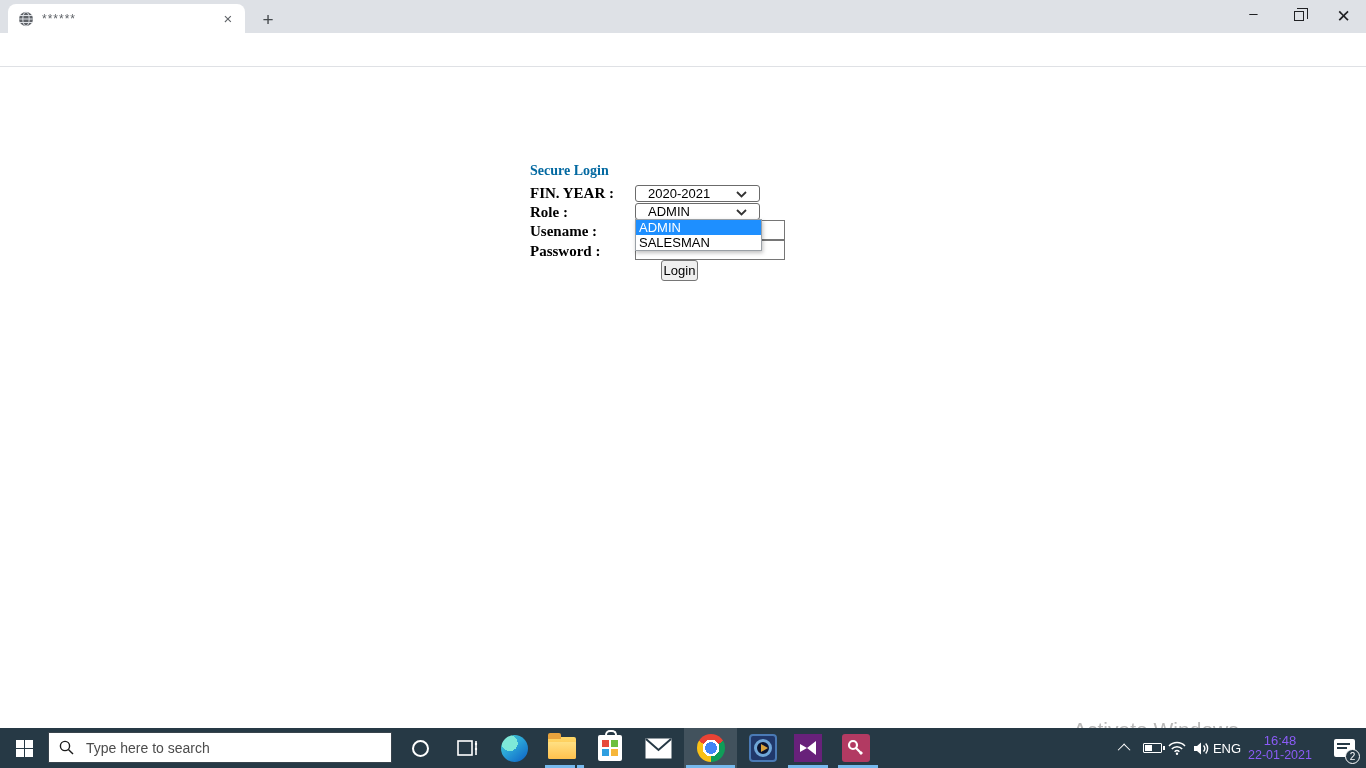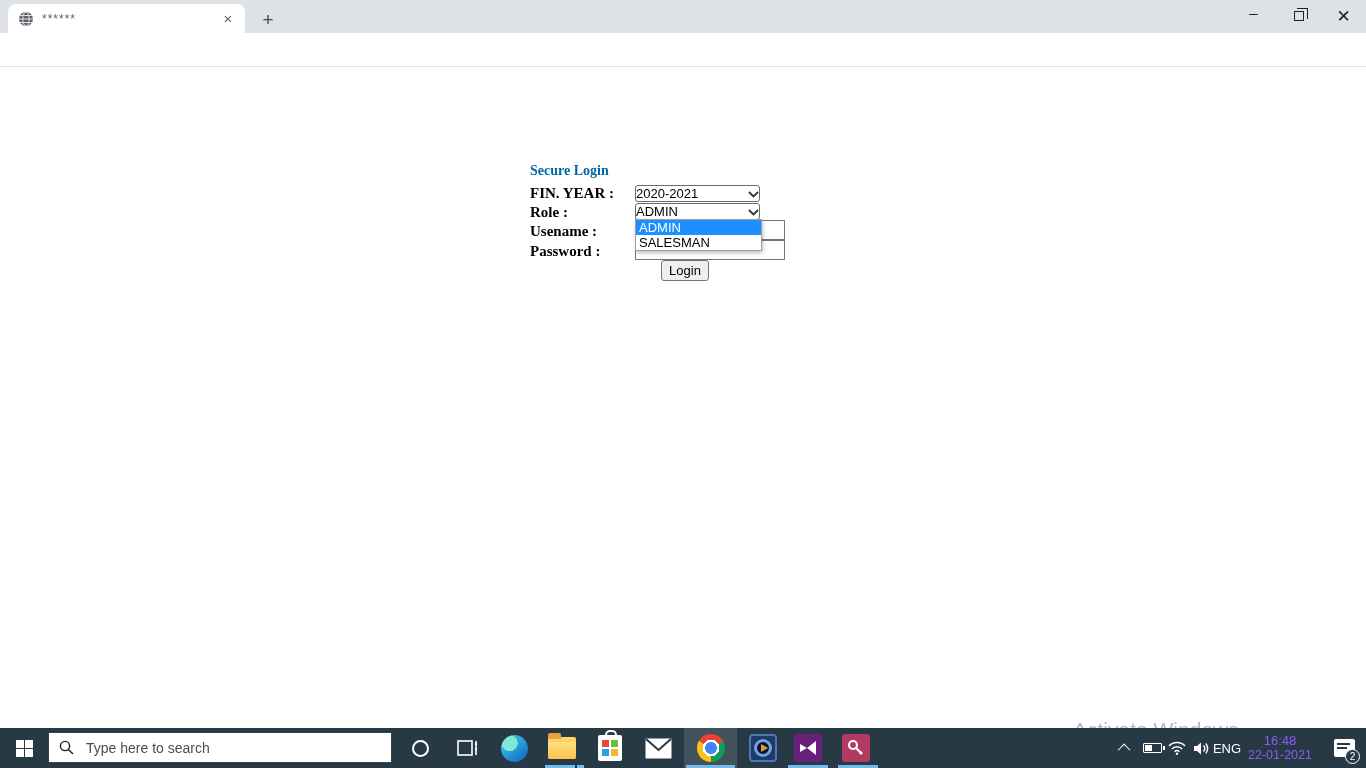--- a/index.html
+++ b/index.html
@@ -36,24 +36,24 @@
   .avatar { left:1298px; top:38px; width:27px; height:27px; border-radius:50%; background:#2e7d32; color:#fff;
             font-size:13px; font-weight:bold; display:flex; align-items:center; justify-content:center; }
   .kebab { left:1334px; top:38px; width:26px; height:27px; font-size:16px; color:#5f6368;
            display:flex; align-items:center; justify-content:center; }
 
   
   .content { left:0; top:68px; width:1366px; height:660px; background:#fff; }
   .form-title { left:530px; top:95px; font-family:"Liberation Serif", serif; font-weight:bold; font-size:14px; color:#0369a1; }
   .flabel { font-family:"Liberation Serif", serif; font-size:15px; color:#000; white-space:nowrap;font-weight:bold; }
   .sel { left:635px; width:125px; height:17px; background:#fff; border:1px solid #6b6b6b; border-radius:3px;
-         font-size:13px; color:#000; display:flex; align-items:center; padding:0 0; }
+         font-size:13px; color:#000; display:flex; align-items:center; padding:0 12px; }
   .sel .sel-txt { flex:1; white-space:nowrap; overflow:hidden; }
   .txtin { left:635px; width:150px; height:20px; background:#fff; border:1px solid #767676; }
-  .login-btn { left:661px; top:192px; width:48px; height:21px; background:#efefef; border:1px solid #767676;
+  .login-btn { left:661px; top:192px; width:37px; height:21px; background:#efefef; border:1px solid #767676;
                border-radius:3px; font-size:13px; color:#000; display:flex; align-items:center; justify-content:center; }
   .dropdown { left:635px; top:151px; width:127px; background:#fff; border:1px solid #9aa0a6;
               box-shadow:1px 2px 4px rgba(0,0,0,.25); z-index:5; }
   .opt { height:15px; font-size:13px; line-height:15px; padding:0 3px; white-space:nowrap; color:#000000; }
   .opt.sel-opt { color:#fff; }
   .watermark1 { left:1073px; top:650px; font-size:21px; color:#b9b9b9; }
   .watermark2 { left:1073px; top:677px; font-size:15px; color:#c6c6c6; }
 
   
   .taskbar { left:0; top:728px; width:1366px; height:40px; background:#263945; }

